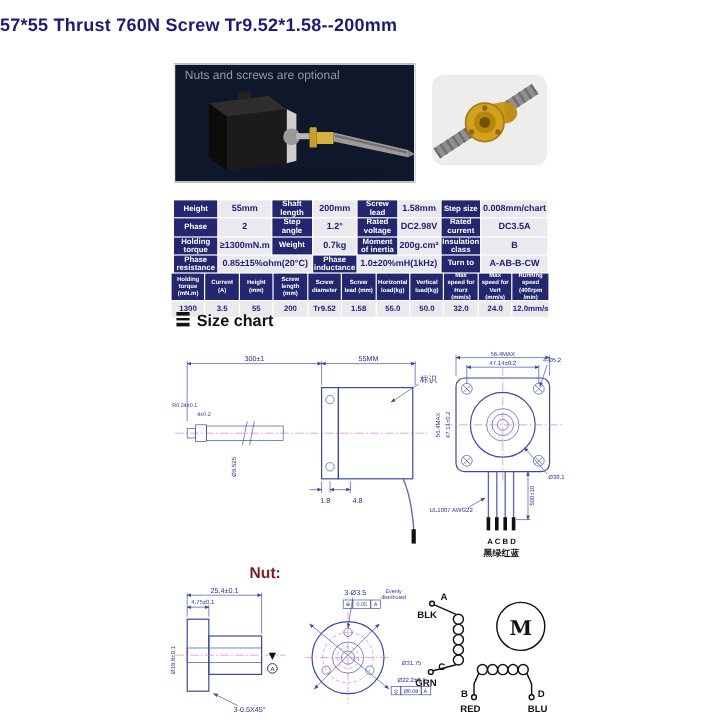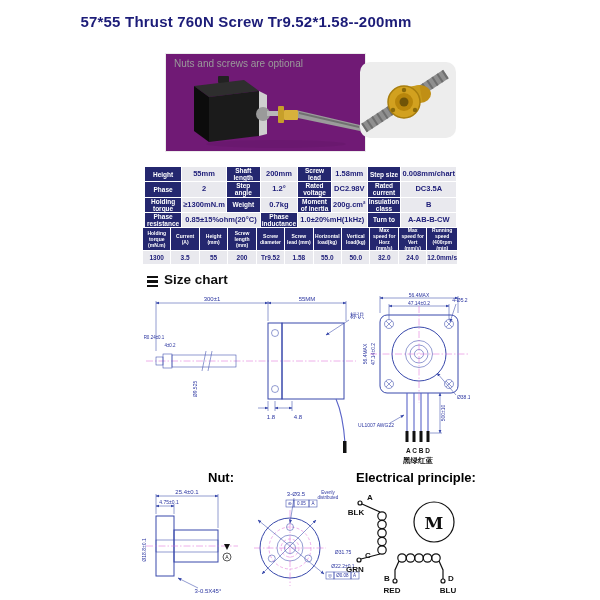--- a/index.html
+++ b/index.html
@@ -1,22 +1,22 @@
 <!DOCTYPE html>
 <html><head>
 <meta charset="utf-8">
 <style>
   html,body{margin:0;padding:0;background:#fff;}
   .page{position:relative;width:600px;height:600px;background:#fff;overflow:hidden;
         font-family:"Liberation Sans",sans-serif;}
-  .title{position:absolute;top:13px;left:0;width:492px;text-align:center;
+  .title{position:absolute;top:13px;left:0;width:492px;text-align:left;
          font-size:15px;font-weight:bold;color:#1c1c78;letter-spacing:.2px;}
   
   .photo-main{position:absolute;left:145px;top:53px;width:201px;height:99px;
-              border:1px solid #ececec;background:#701a75;box-sizing:border-box;margin-left:20px;}
+              border:1px solid #ececec;background:#0f172a;box-sizing:border-box;}
   .photo-caption{position:absolute;top:4px;left:8px;font-size:10px;color:#9a9a9a;}
   .photo-main svg{position:absolute;left:0;top:14px;}
   .photo-nut{position:absolute;left:360px;top:62px;width:96px;height:76px;
              border-radius:10px;background:#ededed;overflow:hidden;}
   
   .t1{position:absolute;left:145px;top:167px;width:311px;display:grid;
       grid-template-columns:44fr 36fr 40fr 33fr 40fr 41fr 40fr 40fr;gap:1px;}
   .th{background:#24276f;color:#fff;font-size:6.5px;font-weight:bold;display:flex;
       align-items:center;justify-content:center;text-align:center;line-height:1.1;
       min-height:13px;padding:0 1px;}
@@ -26,25 +26,25 @@
   .s2{grid-column:span 2;}
   
   .t2{position:absolute;left:143px;top:228px;width:314px;display:grid;
       grid-template-columns:repeat(11,1fr);gap:1px;}
   .th2{background:#24276f;color:#fff;font-size:5px;font-weight:bold;height:22px;
        display:flex;align-items:center;justify-content:center;text-align:center;
        line-height:1.25;padding:0 1px;}
   .td2{background:#e9e9ee;color:#20207a;font-size:6.5px;font-weight:bold;height:13px;
        display:flex;align-items:center;justify-content:center;text-align:center;}
   
-  .size-hd{position:absolute;left:147px;top:272px;display:flex;align-items:flex-end;gap:6px;}
+  .size-hd{position:absolute;left:147px;top:260px;display:flex;align-items:flex-start;gap:6px;}
   .bars{display:flex;flex-direction:column;gap:2px;width:11px;}
   .bars div{height:2.5px;background:#111;}
   .size-hd-label{font-size:13.5px;font-weight:bold;color:#111;}
-  .sub-hd{position:absolute;font-size:13px;font-weight:bold;color:#000000;padding-left:48px;}
+  .sub-hd{position:absolute;font-size:13px;font-weight:bold;color:#7f1d1d;padding-left:48px;}
   .hd-nut{left:160px;top:470px;}
   .hd-elec{left:308px;top:470px;}
   
   .draw{position:absolute;}
   .ln{fill:none;stroke:#3949ab;stroke-width:1;}
   .lnt{fill:none;stroke:#3949ab;stroke-width:.55;}
   .dim{stroke:#3949ab;stroke-width:.55;}
   .dt{fill:#2b35a0;font-size:6px;text-anchor:middle;}
   .dts{fill:#2b35a0;font-size:5px;text-anchor:middle;}
   .dt2{fill:#2b35a0;font-size:4.5px;text-anchor:middle;}
@@ -268,21 +268,20 @@
       <rect x="265.5" y="138" width="3" height="11" fill="#111"></rect>
       <rect x="272.5" y="138" width="3" height="11" fill="#111"></rect>
       <rect x="279.5" y="138" width="3" height="11" fill="#111"></rect>
       <rect x="286.5" y="138" width="3" height="11" fill="#111"></rect>
       <text class="blkt" x="278" y="160" style="font-size:6.5px">A C B D</text>
       <text class="blkt" x="278" y="170" style="font-size:7.5px">黑绿红蓝</text>
     </g>
   </svg>
 
   <div class="sub-hd hd-nut">Nut:</div>
-  <div class="sub-hd hd-elec">Electrical principle:</div>
 
   <svg class="draw" style="left:138px;top:488px;" width="225" height="112" viewBox="0 0 225 112">
     <defs>
       <pattern id="hatch" width="4" height="4" patternUnits="userSpaceOnUse" patternTransform="rotate(45)">
         <rect width="4" height="4" fill="#fff"></rect>
         <line x1="0" y1="0" x2="0" y2="4" stroke="#3949ab" stroke-width="0.7"></line>
       </pattern>
     </defs>
 
     <g>

